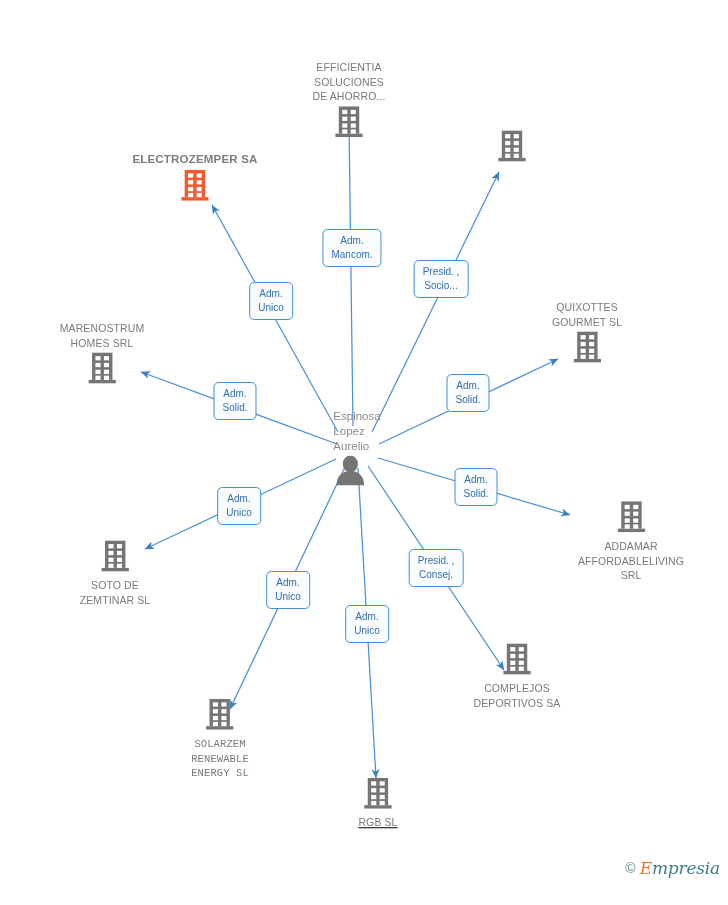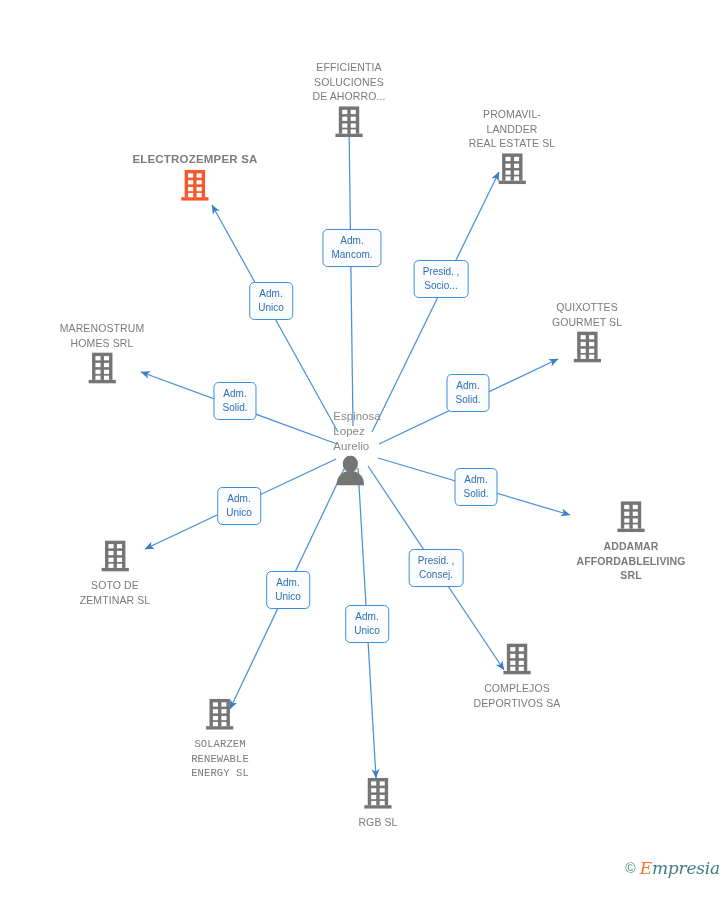--- a/index.html
+++ b/index.html
@@ -101,23 +101,20 @@
             <rect x="19" y="6" width="6" height="5" fill="#ffffff"></rect>
             <rect x="9" y="14" width="6" height="5" fill="#ffffff"></rect>
             <rect x="19" y="14" width="6" height="5" fill="#ffffff"></rect>
             <rect x="9" y="22" width="6" height="5" fill="#ffffff"></rect>
             <rect x="19" y="22" width="6" height="5" fill="#ffffff"></rect>
             <rect x="9" y="29" width="6" height="5" fill="#ffffff"></rect>
             <rect x="19" y="29" width="6" height="5" fill="#ffffff"></rect>
           </svg></span>
       </div>
       <div class="node above" style="left: 512px; top: 148px;">
-        <span class="cap">PROMAVIL-
-LANDDER
-REAL ESTATE SL</span>
         <span class="ico"><svg width="29" height="34" viewBox="0 0 34 40" aria-hidden="true">
             <rect x="5" y="2" width="24" height="32" fill="#757575"></rect>
             <rect x="1" y="34" width="32" height="4" fill="#757575"></rect>
             <rect x="9" y="6" width="6" height="5" fill="#ffffff"></rect>
             <rect x="19" y="6" width="6" height="5" fill="#ffffff"></rect>
             <rect x="9" y="14" width="6" height="5" fill="#ffffff"></rect>
             <rect x="19" y="14" width="6" height="5" fill="#ffffff"></rect>
             <rect x="9" y="22" width="6" height="5" fill="#ffffff"></rect>
             <rect x="19" y="22" width="6" height="5" fill="#ffffff"></rect>
             <rect x="9" y="29" width="6" height="5" fill="#ffffff"></rect>
@@ -164,21 +161,21 @@
             <rect x="9" y="6" width="6" height="5" fill="#ffffff"></rect>
             <rect x="19" y="6" width="6" height="5" fill="#ffffff"></rect>
             <rect x="9" y="14" width="6" height="5" fill="#ffffff"></rect>
             <rect x="19" y="14" width="6" height="5" fill="#ffffff"></rect>
             <rect x="9" y="22" width="6" height="5" fill="#ffffff"></rect>
             <rect x="19" y="22" width="6" height="5" fill="#ffffff"></rect>
             <rect x="9" y="29" width="6" height="5" fill="#ffffff"></rect>
             <rect x="19" y="29" width="6" height="5" fill="#ffffff"></rect>
           </svg></span>
       </div>
-      <div class="node below" style="left: 631px; top: 541px; font-weight: bold;">
+      <div class="node below" style="left: 631px; top: 541px;">
         <span class="ico"><svg width="29" height="34" viewBox="0 0 34 40" aria-hidden="true">
             <rect x="5" y="2" width="24" height="32" fill="#757575"></rect>
             <rect x="1" y="34" width="32" height="4" fill="#757575"></rect>
             <rect x="9" y="6" width="6" height="5" fill="#ffffff"></rect>
             <rect x="19" y="6" width="6" height="5" fill="#ffffff"></rect>
             <rect x="9" y="14" width="6" height="5" fill="#ffffff"></rect>
             <rect x="19" y="14" width="6" height="5" fill="#ffffff"></rect>
             <rect x="9" y="22" width="6" height="5" fill="#ffffff"></rect>
             <rect x="19" y="22" width="6" height="5" fill="#ffffff"></rect>
             <rect x="9" y="29" width="6" height="5" fill="#ffffff"></rect>
@@ -229,21 +226,21 @@
             <rect x="19" y="14" width="6" height="5" fill="#ffffff"></rect>
             <rect x="9" y="22" width="6" height="5" fill="#ffffff"></rect>
             <rect x="19" y="22" width="6" height="5" fill="#ffffff"></rect>
             <rect x="9" y="29" width="6" height="5" fill="#ffffff"></rect>
             <rect x="19" y="29" width="6" height="5" fill="#ffffff"></rect>
           </svg></span>
         <span class="cap">SOLARZEM
 RENEWABLE
 ENERGY SL</span>
       </div>
-      <div class="node below" style="left: 378px; top: 803px;">
+      <div class="node below" style="left: 378px; top: 803px; text-decoration: underline;">
         <span class="ico"><svg width="29" height="34" viewBox="0 0 34 40" aria-hidden="true">
             <rect x="5" y="2" width="24" height="32" fill="#757575"></rect>
             <rect x="1" y="34" width="32" height="4" fill="#757575"></rect>
             <rect x="9" y="6" width="6" height="5" fill="#ffffff"></rect>
             <rect x="19" y="6" width="6" height="5" fill="#ffffff"></rect>
             <rect x="9" y="14" width="6" height="5" fill="#ffffff"></rect>
             <rect x="19" y="14" width="6" height="5" fill="#ffffff"></rect>
             <rect x="9" y="22" width="6" height="5" fill="#ffffff"></rect>
             <rect x="19" y="22" width="6" height="5" fill="#ffffff"></rect>
             <rect x="9" y="29" width="6" height="5" fill="#ffffff"></rect>

